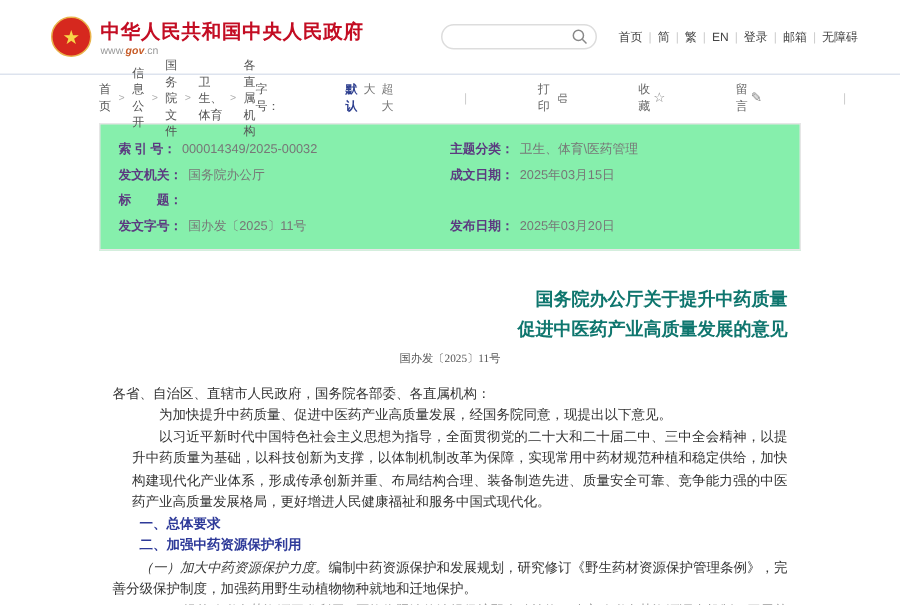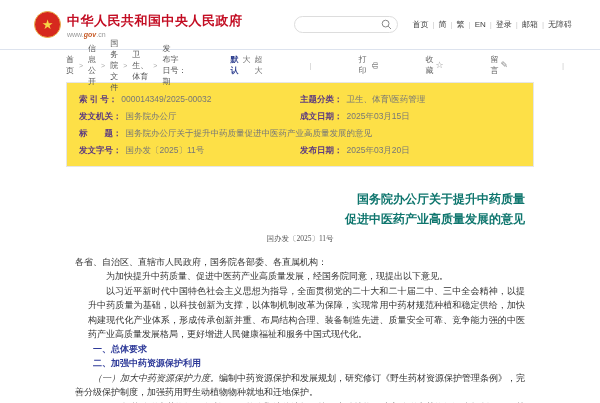--- a/index.html
+++ b/index.html
@@ -37,25 +37,25 @@
   .fsopt.active{color:#2e3f8f;font-weight:bold;}
   .tool-sep{color:#ccc;margin:0 7px;}
   .tool-item{display:flex;align-items:center;margin-right:7px;cursor:pointer;color:#666;}
   .tool-item .glyph{margin-left:2px;font-size:9px;color:#888;}
   .share{display:flex;align-items:center;margin-left:4px;}
   .circle-icon{width:13px;height:13px;border:1px solid #9aa3ad;border-radius:50%;
     display:inline-flex;align-items:center;justify-content:center;font-size:7px;color:#8a93a0;
     margin-left:5px;cursor:pointer;background:#fff;}
 
   
-  .info-box{width:468px;margin:2px auto 0;border:1px solid #e6e6e6;background:#fde047;
+  .info-box{width:468px;margin:2px auto 0;border:1px solid #e6e6e6;background:#86efac;
     padding:8px 12px 7px;}
   .irow{display:flex;line-height:17px;}
   .icell{width:50%;display:flex;white-space:nowrap;overflow:hidden;}
-  .irow.full .icell{width:100%;}
+  .irow.full .icell{width:100%;gap:14px;}
   .ilabel{font-weight:bold;color:#5c3a80;font-size:8.5px;
     font-family:"Liberation Serif","DejaVu Serif",serif;flex:0 0 auto;}
   .ivalue{color:#777;font-size:8.5px;margin-left:4px;}
 
   
   .doc{width:450px;margin:22px auto 0;font-family:"Liberation Serif","DejaVu Serif",serif;}
   .doc-title{text-align:right;font-size:12px;font-weight:bold;color:#0f766e;line-height:1.7;}
   .doc-number{text-align:center;font-size:7.5px;color:#555;margin-top:4px;}
   .paras{margin-top:11px;font-size:9px;line-height:14.5px;color:#333;text-align:justify;}
   .para.plain{text-indent:0;}
@@ -105,21 +105,21 @@
 <div class="crumb-row">
   <div style="display:flex;align-items:center;">
       <a class="bitem">首页</a>
       <span class="bsep">&gt;</span>
       <a class="bitem">信息公开</a>
       <span class="bsep">&gt;</span>
       <a class="bitem">国务院文件</a>
       <span class="bsep">&gt;</span>
       <a class="bitem">卫生、体育</a>
       <span class="bsep">&gt;</span>
-      <a class="bitem">发布日期</a>
+      <a class="bitem">各直属机构</a>
     </div>
   <div class="tools">
     <span class="fs-label">字号：</span>
     <span style="display:flex;justify-content:space-between;">
         <a class="fsopt active">默认</a>
         <a class="fsopt">大</a>
         <a class="fsopt">超大</a>
       </span>
     <span class="tool-sep">|</span>
     <span class="tool-item">
@@ -165,21 +165,20 @@
           <span class="ivalue">国务院办公厅</span>
         </div>
         <div class="icell">
           <span class="ilabel">成文日期：</span>
           <span class="ivalue">2025年03月15日</span>
         </div>
       </div>
       <div class="irow full">
         <div class="icell">
           <span class="ilabel">标　　题：</span>
-          <span class="ivalue">国务院办公厅关于提升中药质量促进中医药产业高质量发展的意见</span>
         </div>
       </div>
       <div class="irow">
         <div class="icell">
           <span class="ilabel">发文字号：</span>
           <span class="ivalue">国办发〔2025〕11号</span>
         </div>
         <div class="icell">
           <span class="ilabel">发布日期：</span>
           <span class="ivalue">2025年03月20日</span>

